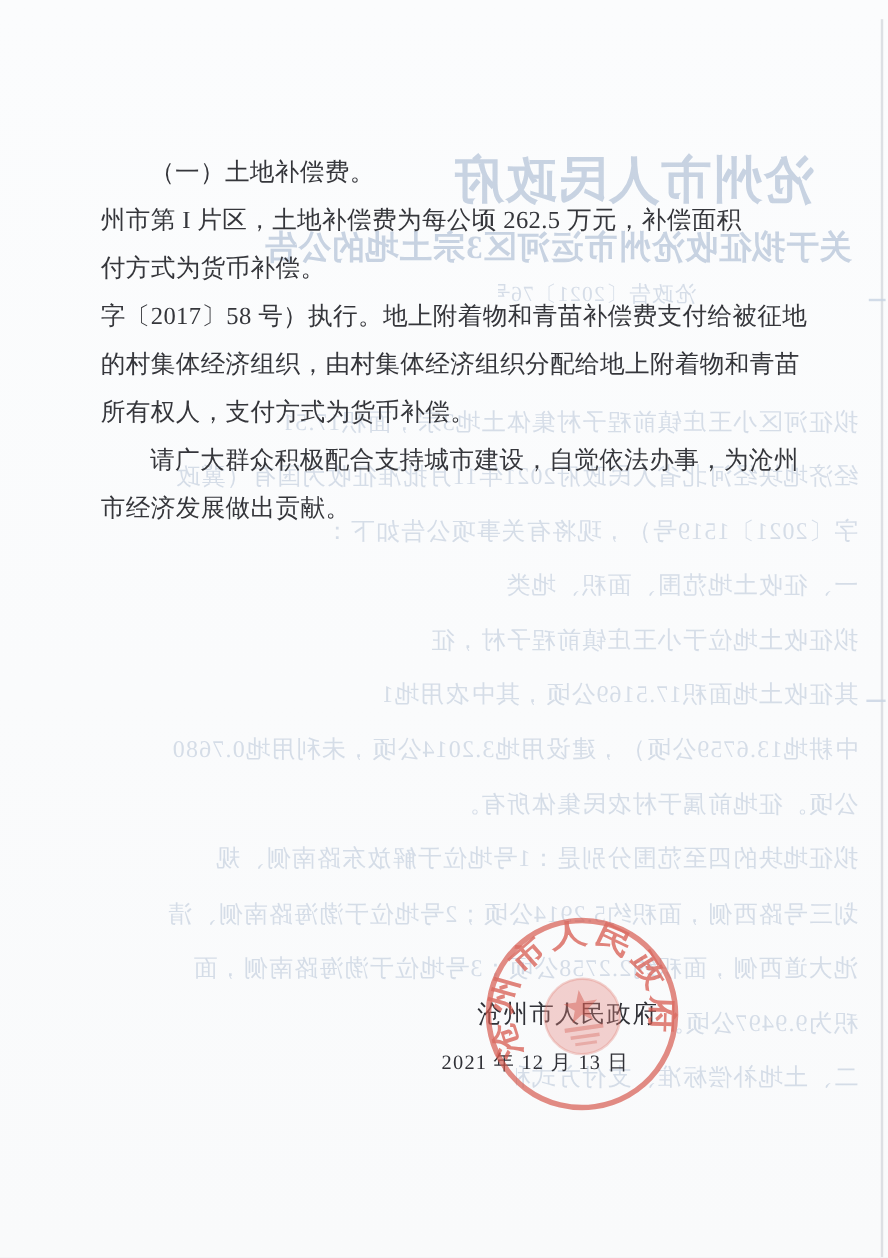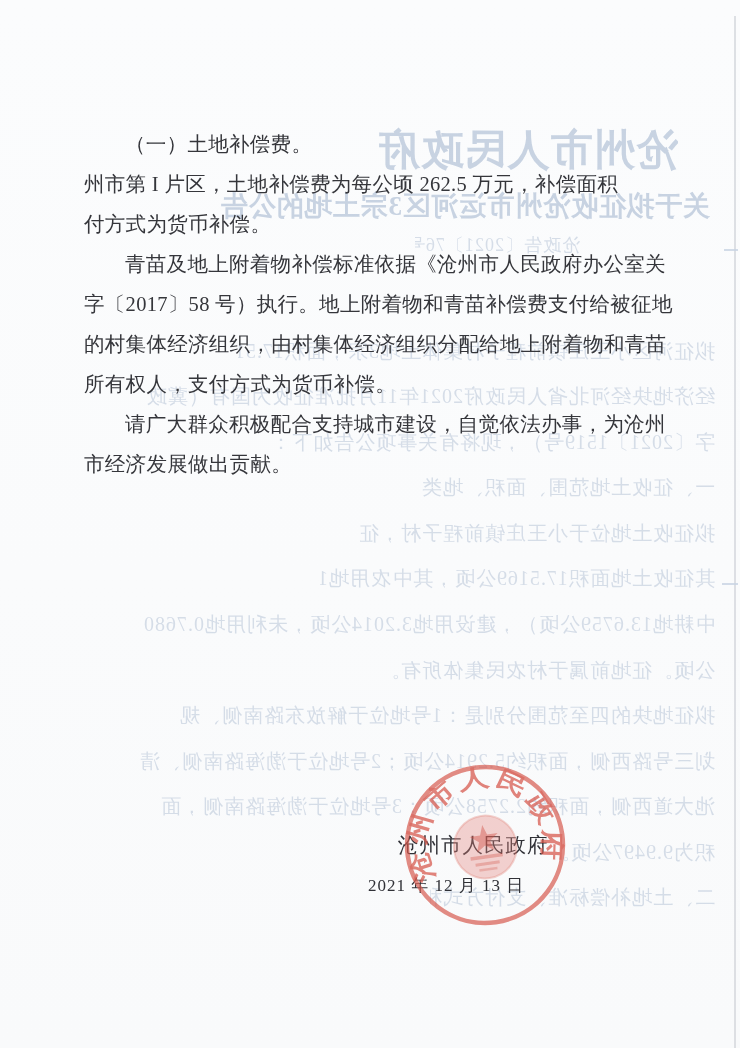--- a/index.html
+++ b/index.html
@@ -72,21 +72,20 @@
   <div class="bleed" style="top:702px;left:84px;width:631px;font-size:20px;">拟征地块的四至范围分别是：1号地位于解放东路南侧、规</div>
   <div class="bleed" style="top:748px;left:84px;width:631px;font-size:20px;">划三号路西侧，面积约5.2914公顷；2号地位于渤海路南侧、清</div>
   <div class="bleed" style="top:793px;left:84px;width:631px;font-size:20px;">池大道西侧，面积约2.2758公顷；3号地位于渤海路南侧，面</div>
   <div class="bleed" style="top:839px;left:560px;width:155px;font-size:20px;">积为9.9497公顷。今后用地范围</div>
   <div class="bleed" style="top:884px;left:430px;width:285px;font-size:20px;">二、土地补偿标准、支付方式和支付对象</div>
 
   <div class="doc-body">
     <div class="doc-line indent">（一）土地补偿费。</div>
     <div class="doc-line">州市第 I 片区，土地补偿费为每公顷 262.5 万元，补偿面积</div>
     <div class="doc-line">付方式为货币补偿。</div>
-    <div class="doc-line indent">青苗及地上附着物补偿标准依据《沧州市人民政府办公室关</div>
     <div class="doc-line">字〔2017〕58 号）执行。地上附着物和青苗补偿费支付给被征地</div>
     <div class="doc-line">的村集体经济组织，由村集体经济组织分配给地上附着物和青苗</div>
     <div class="doc-line">所有权人，支付方式为货币补偿。</div>
     <div class="doc-line indent">请广大群众积极配合支持城市建设，自觉依法办事，为沧州</div>
     <div class="doc-line">市经济发展做出贡献。</div>
   </div>
 
   <div class="sig-name">沧州市人民政府</div>
   <div class="sig-date">2021 年 12 月 13 日</div>
 

